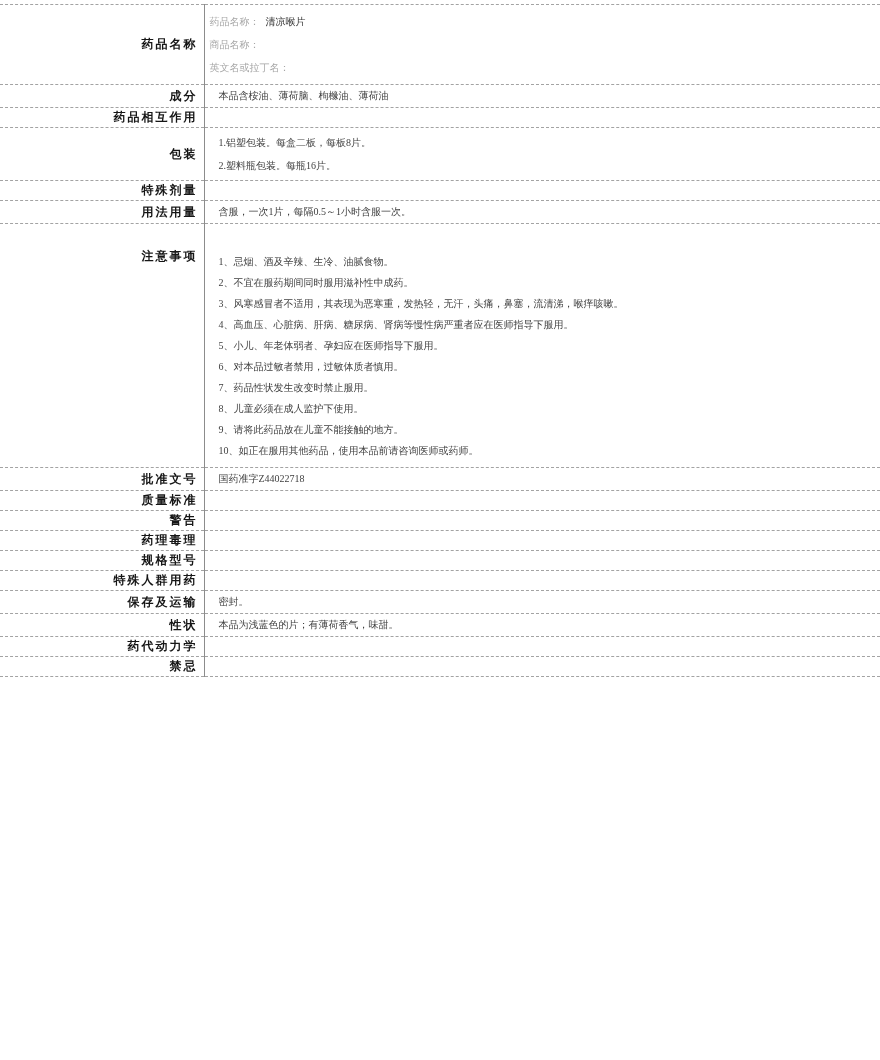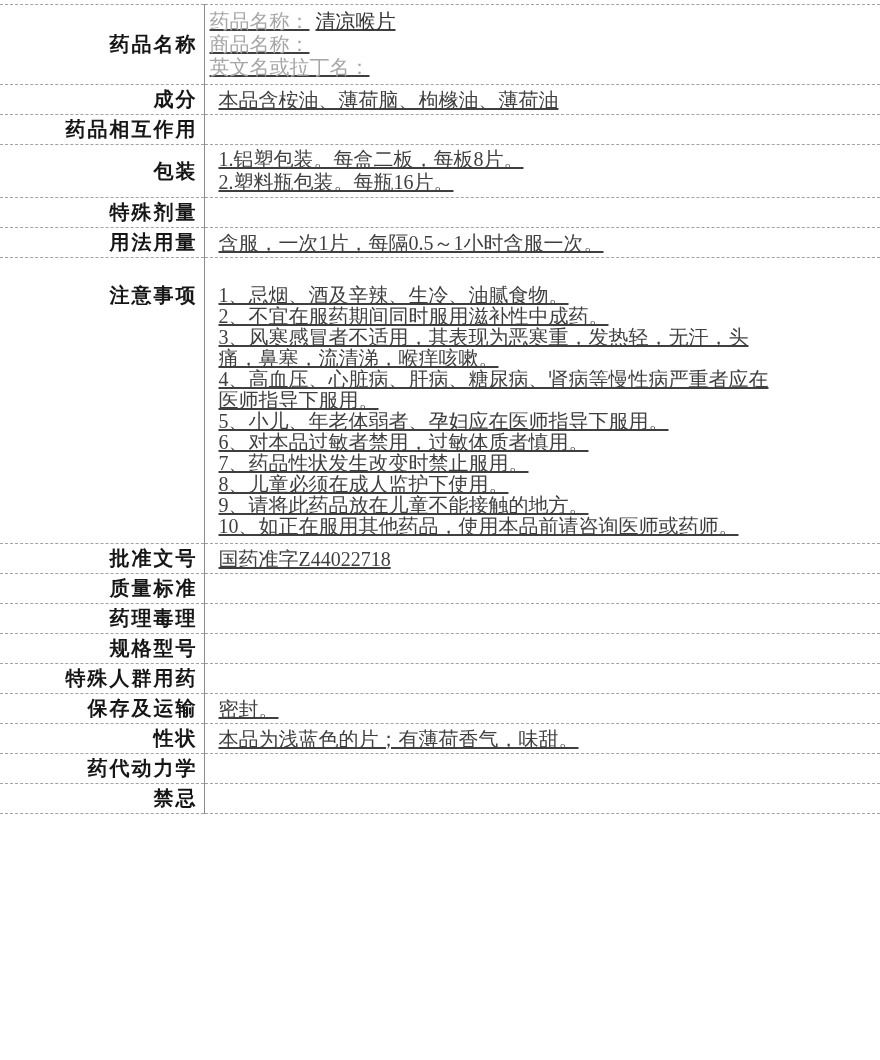--- a/index.html
+++ b/index.html
@@ -26,32 +26,31 @@
     border-top: 1px dashed #a3a3a3;
     vertical-align: middle;
     box-sizing: border-box;
   }
   td.lbl {
     width: 204px;
     border-right: 1px solid #8c8c8c;
     text-align: right;
     padding-right: 6px;
     font-weight: bold;
-    font-size: 20px;
+    font-size: 12px;
     letter-spacing: 2px;
     color: #161616;
     white-space: nowrap;
   }
   td.val {
     padding-left: 14px;
     padding-right: 10px;
-    font-size: 20px;
+    font-size: 10px;
     color: #3f3f3f;
     line-height: 20px;
-    text-decoration: underline;
   }
   tr.h80 td { height: 80px; }
   tr.h32 td { height: 32px; }
   tr.h33 td { height: 16px; }
   tr.h53 td { height: 53px; }
   tr.h241 td { height: 241px; }
   tr.top td { vertical-align: top; }
   tr.top td.lbl { padding-top: 24px; }
   tr.top td.val { padding-top: 7px; padding-bottom: 6px; }
   .name-cell { padding-left: 5px !important; }
@@ -136,20 +135,24 @@
       <td class="lbl">批准文号</td>
       <td class="val">国药准字Z44022718</td>
     </tr>
 
     <tr class="h33">
       <td class="lbl">质量标准</td>
       <td class="val"></td>
     </tr>
 
 
+    <tr class="h33">
+      <td class="lbl">警告</td>
+      <td class="val"></td>
+    </tr>
 
     <tr class="h33">
       <td class="lbl">药理毒理</td>
       <td class="val"></td>
     </tr>
 
     <tr class="h33">
       <td class="lbl">规格型号</td>
       <td class="val"></td>
     </tr>

